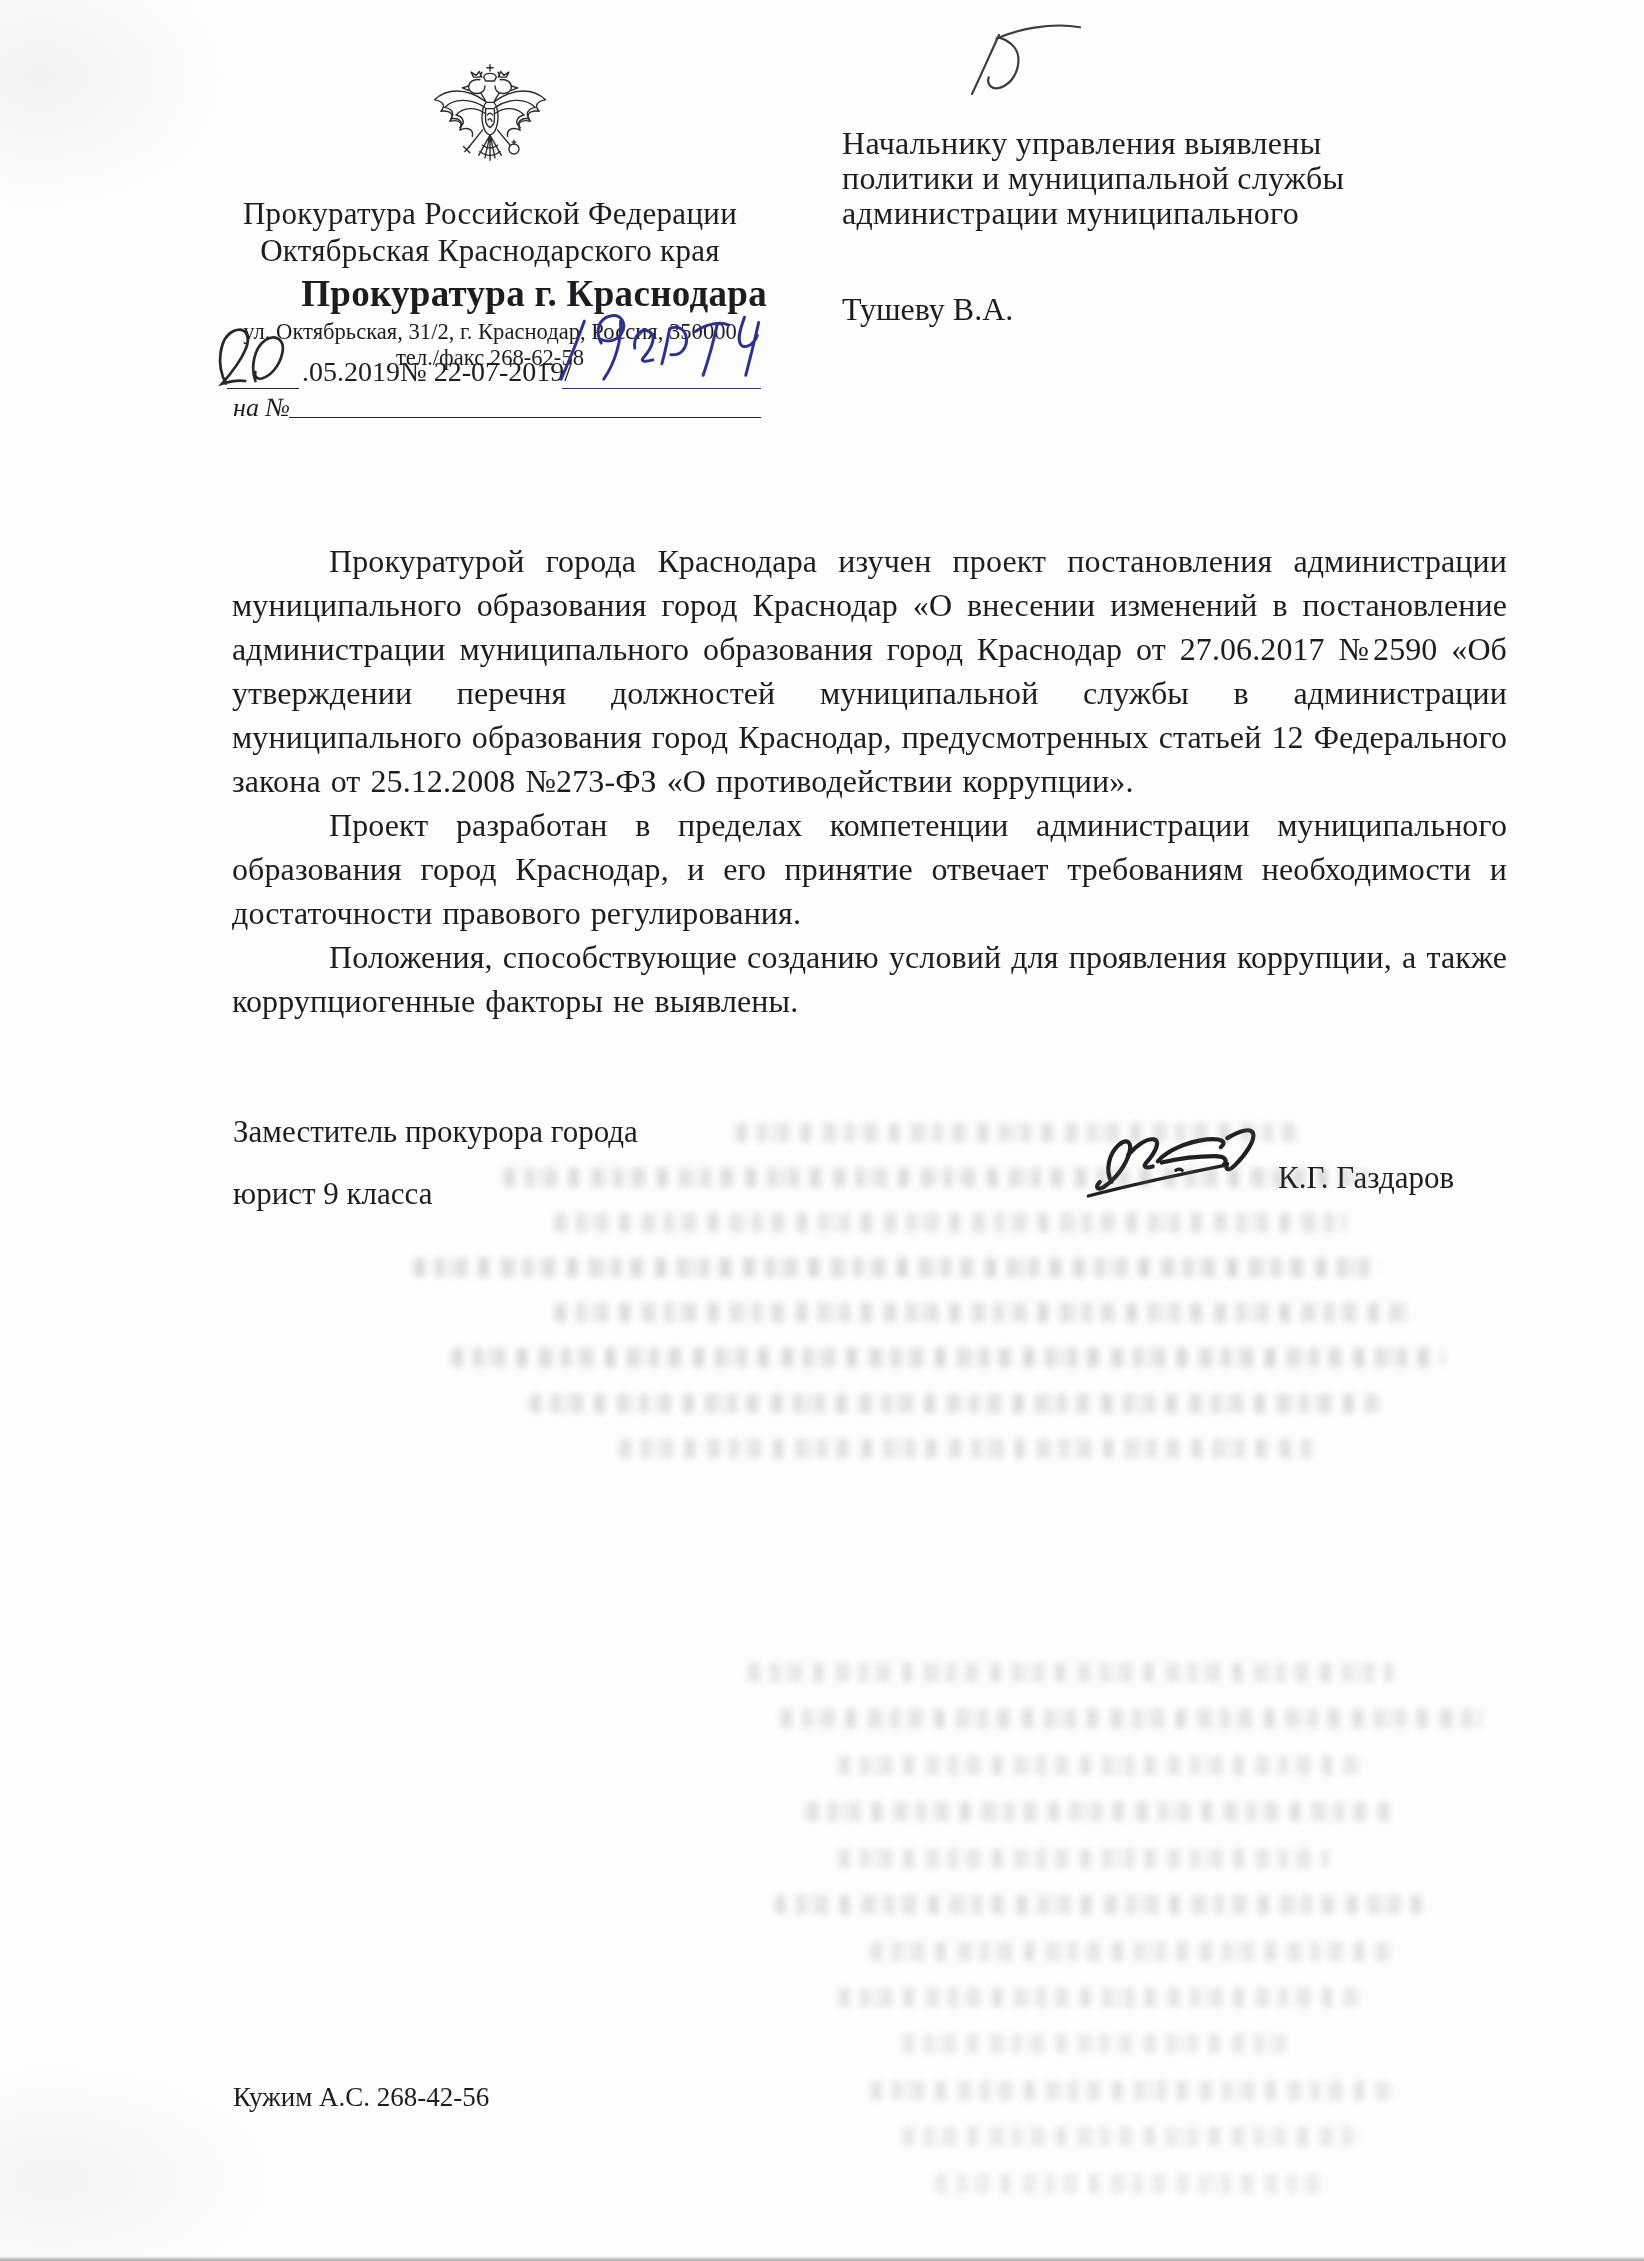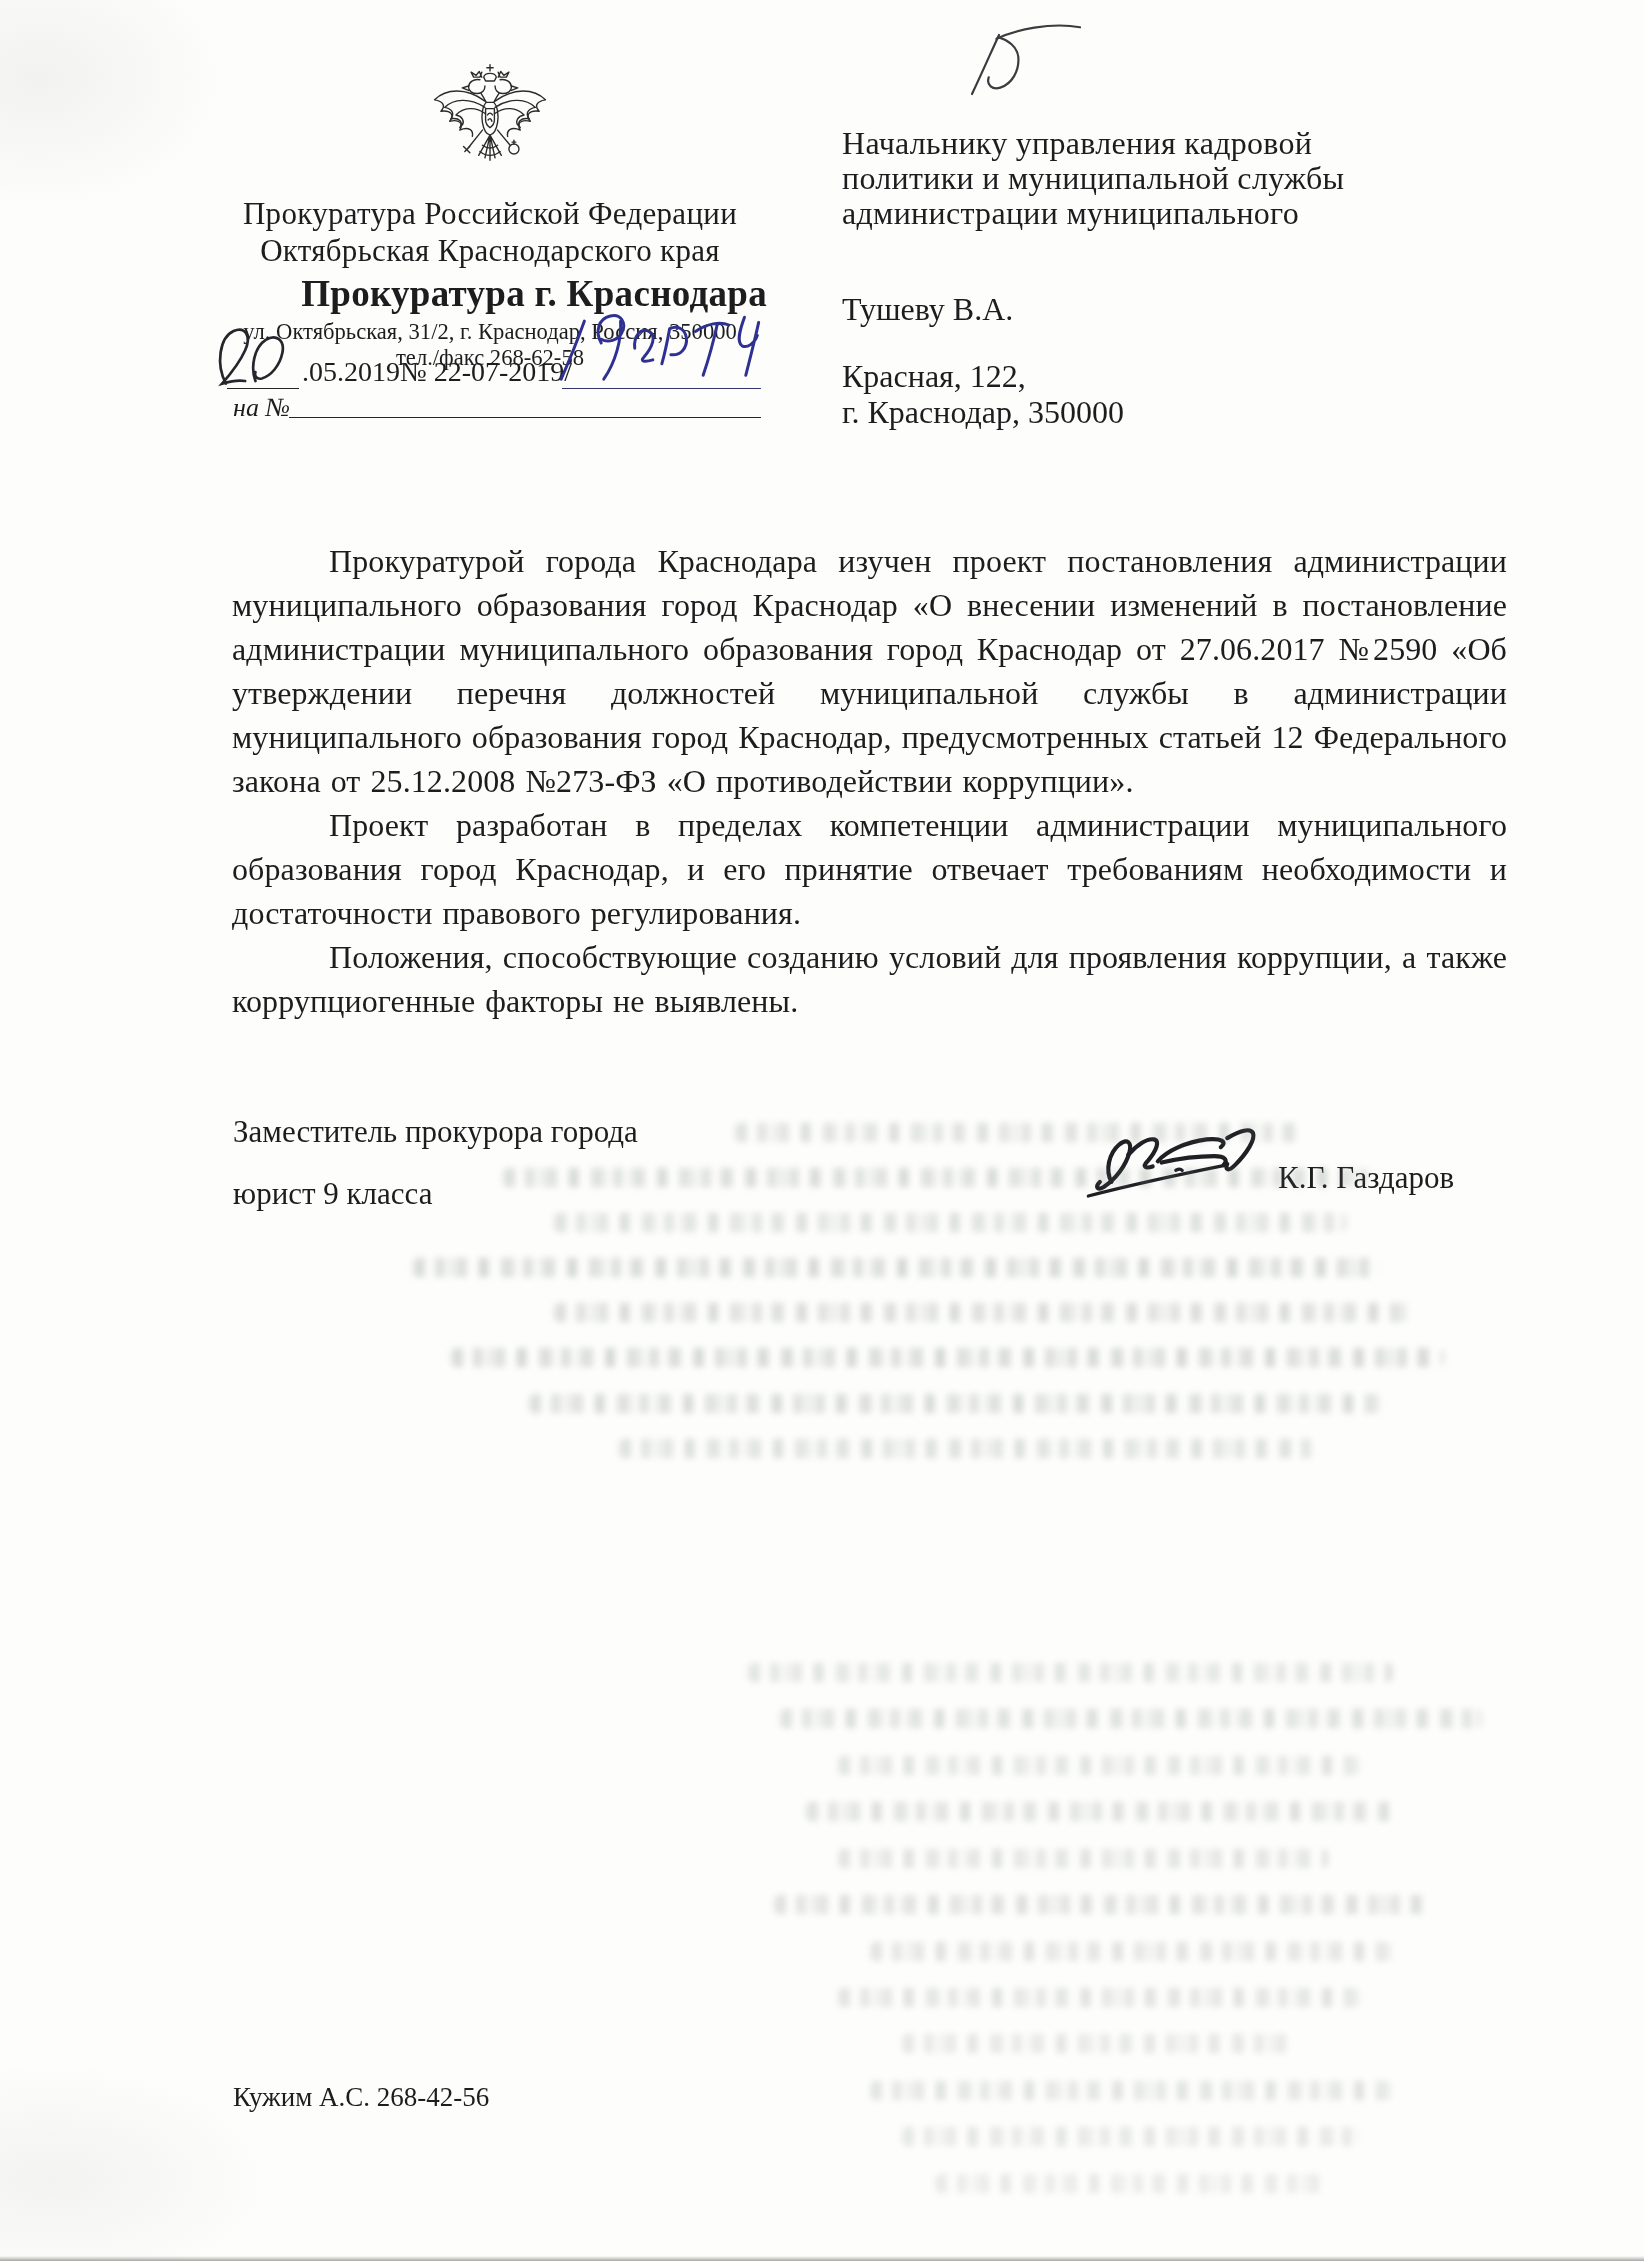--- a/index.html
+++ b/index.html
@@ -134,29 +134,25 @@
       <path d="M 176 40 C 172 62, 168 80, 164 94 M 176 40 C 188 34, 200 40, 202 54 C 204 70, 192 82, 178 80"></path>
       <path d="M 216 44 C 234 32, 254 28, 268 34 M 250 32 C 244 60, 236 88, 228 112"></path>
       <path d="M 292 22 C 284 44, 280 60, 288 66 C 296 71, 308 62, 312 50 M 314 30 C 308 58, 300 88, 294 112"></path>
     </g>
   </svg>
   <div class="abs uline uline-num"></div>
   <div class="abs ref-label">на №</div>
   <div class="abs uline uline-ref"></div>
 
   <div class="abs recipient">
-    <div class="line">Начальнику управления кадровой</div>
+    <div class="line">Начальнику управления выявлены</div>
     <div class="line">политики и муниципальной службы</div>
     <div class="line">администрации муниципального</div>
   </div>
   <div class="abs recip-name">Тушеву В.А.</div>
-  <div class="abs recip-addr">
-    <div class="line">Красная, 122,</div>
-    <div class="line">г. Краснодар, 350000</div>
-  </div>
 
   <div class="abs body-text">
     <p>Прокуратурой города Краснодара изучен проект постановления администрации муниципального образования город Краснодар «О внесении изменений в постановление администрации муниципального образования город Краснодар от 27.06.2017 №2590 «Об утверждении перечня должностей муниципальной службы в администрации муниципального образования город Краснодар, предусмотренных статьей 12 Федерального закона от 25.12.2008 №273-ФЗ «О противодействии коррупции».</p>
     <p>Проект разработан в пределах компетенции администрации муниципального образования город Краснодар, и его принятие отвечает требованиям необходимости и достаточности правового регулирования.</p>
     <p>Положения, способствующие созданию условий для проявления коррупции, а также коррупциогенные факторы не выявлены.</p>
   </div>
 
   <div class="abs sig-pos1">Заместитель прокурора города</div>
   <div class="abs sig-pos2">юрист 9 класса</div>
   <svg class="abs" style="left:1078px;top:1120px;" width="193" height="116" viewBox="0 0 300 180">

